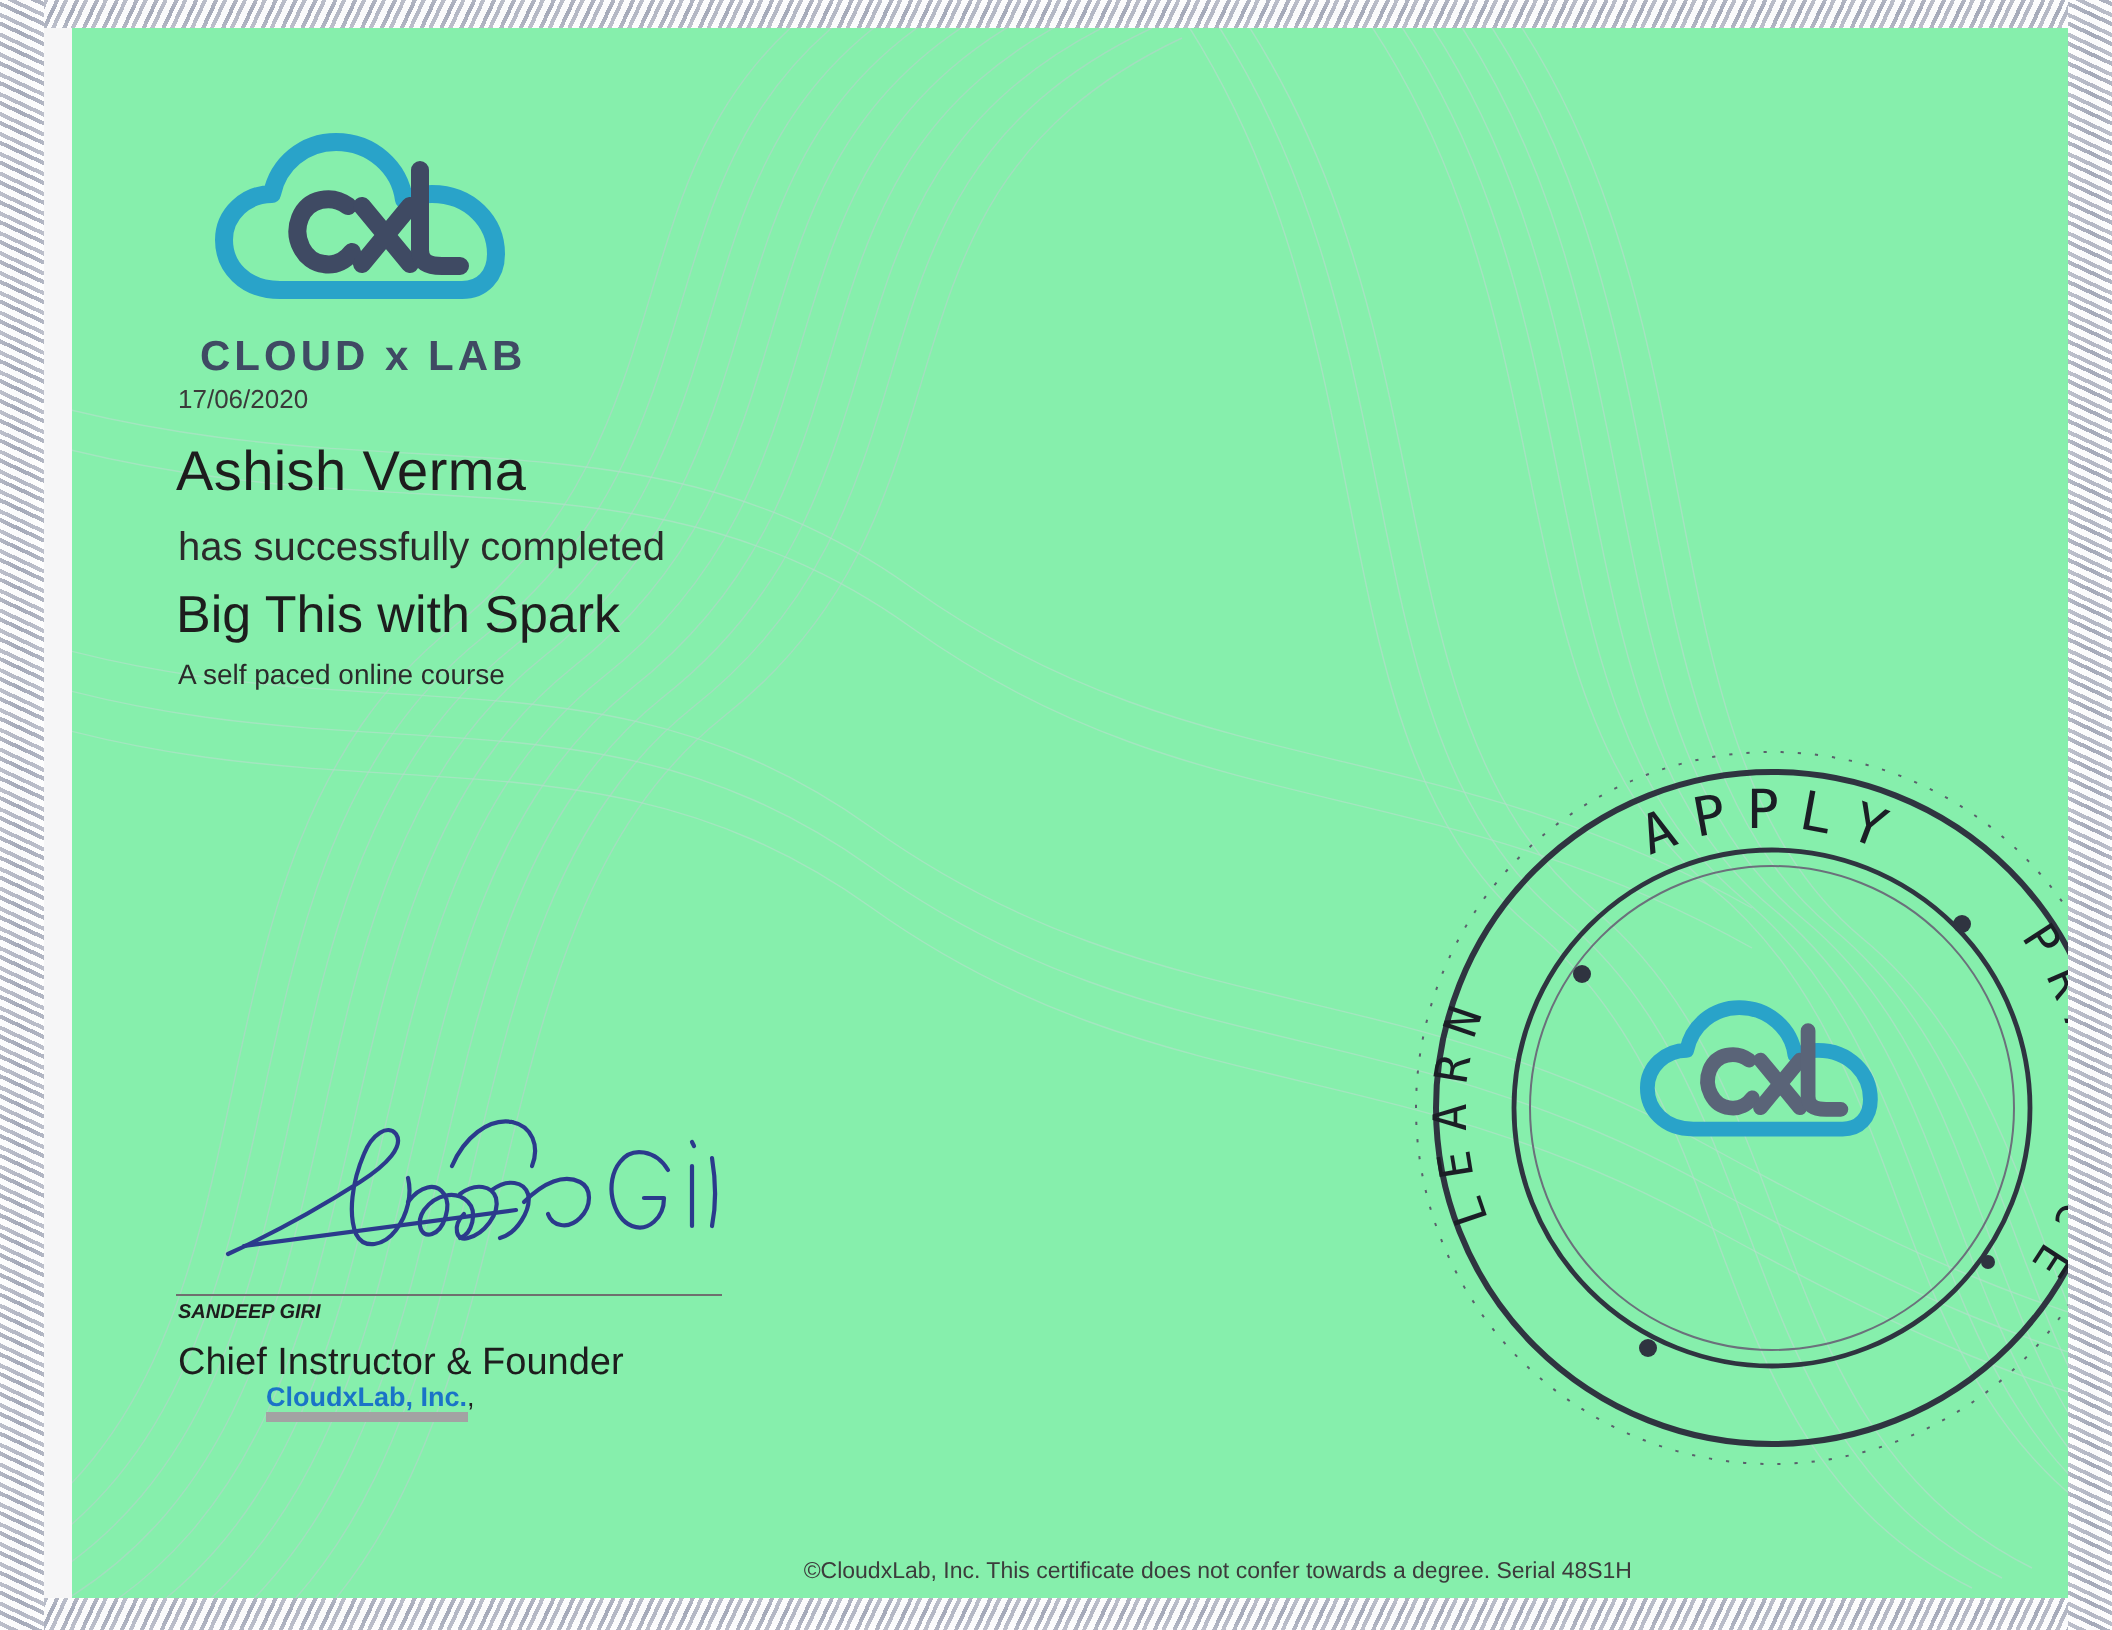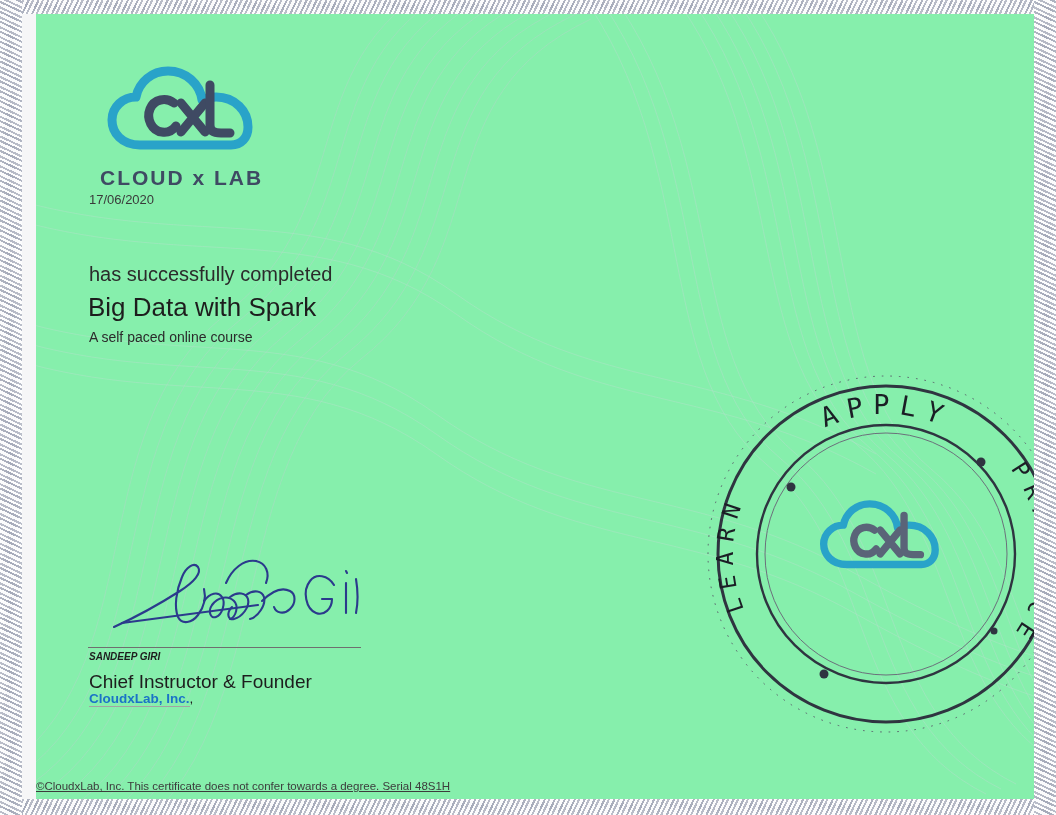--- a/index.html
+++ b/index.html
@@ -156,32 +156,32 @@
   #signer-company-row {
     position: absolute;
     left: 53px; top: 677px;
     font-size: 13.5px;
     color: #1d1d1d;
   }
   #signer-company {
     color: #1a73c7;
     font-weight: bold;
     text-decoration: none;
-    border-bottom: 1px solid #a3a3a3;
+    border-bottom: 5px solid #a3a3a3;
+    margin-left: 44px;
   }
 
   
   #footer-note {
     position: absolute;
     left: 0; top: 766px;
     width: 780px;
-    text-align: left;
+    text-align: right;
     font-size: 11.5px;
     color: #3c3c3c;
-    text-decoration: underline;
   }
 
   
   #seal {
     position: absolute;
     left: 640px; top: 330px;
     width: 420px; height: 420px;
   }
 </style>
 </head>
@@ -230,22 +230,23 @@
                  C98,12 112,25 114,41 C118,39 123,38 128,38 C147,38 160,52 160,68
                  C160,79 153,86 143,86 Z" fill="none" stroke="#29a3c9" stroke-width="9" stroke-linejoin="round" stroke-linecap="round"></path>
         <path d="M86,44 C78,38 66,40 62,50 C58,60 64,72 74,73 C80,74 85,71 88,67" fill="none" stroke="#3f4a63" stroke-width="9" stroke-linecap="round"></path>
         <path d="M93,44 L117,73 M117,44 L93,73" fill="none" stroke="#3f4a63" stroke-width="9" stroke-linecap="round"></path>
         <path d="M122,26 L122,66 C122,72 126,74 133,74 L142,74" fill="none" stroke="#3f4a63" stroke-width="9" stroke-linecap="round" stroke-linejoin="round"></path>
         <text x="12" y="126" font-family="Liberation Sans, sans-serif" font-size="21" font-weight="bold" letter-spacing="2" fill="#3f4a63">CLOUD x LAB</text>
       </svg>
     </div>
 
     <div id="issue-date">17/06/2020</div>
+    <div id="recipient-name">Ashish Verma</div>
     <div id="completion-text">has successfully completed</div>
-    <div id="course-title">Big Data with Spark</div>
+    <div id="course-title">Big This with Spark</div>
     <div id="course-subtitle">A self paced online course</div>
 
 
     <svg id="signature-svg" viewBox="0 0 260 110">
       <g fill="none" stroke="#2b3a8c" stroke-width="2.1" stroke-linecap="round" stroke-linejoin="round">
         <path d="M8,88 C30,78 52,66 74,52 C88,43 96,34 92,28 C88,23 80,28 76,38
                  C70,52 68,68 72,78 C76,86 86,84 92,76 C98,68 100,58 98,50"></path>
         <path d="M98,62 C104,54 112,52 116,58 C120,64 116,76 110,78 C104,80 102,72 106,66
                  C112,58 122,56 128,62 C133,67 130,78 124,80"></path>
         <path d="M124,58 C132,52 140,54 142,60 C144,68 136,78 128,80 C122,82 120,74 126,68"></path>

